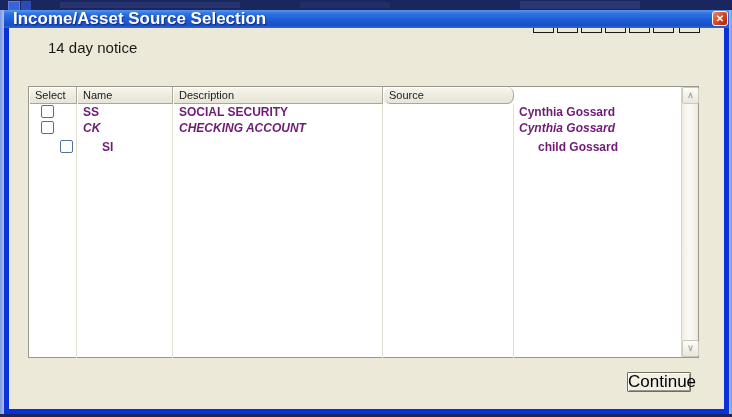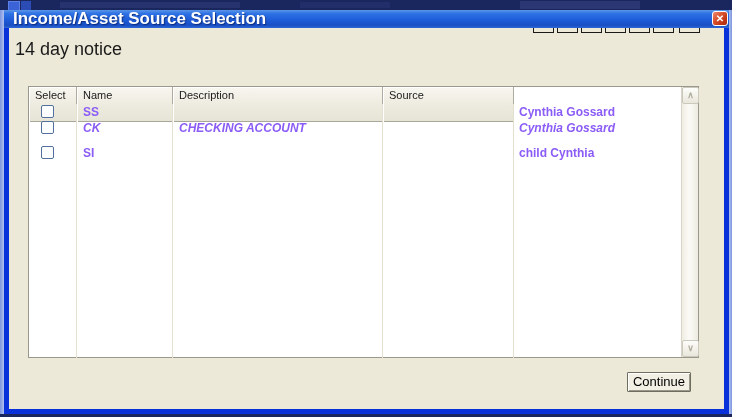--- a/index.html
+++ b/index.html
@@ -42,47 +42,47 @@
     cursor:pointer;
   }
   
   .mini-row{position:absolute;left:533px;top:27px;width:168px;height:7px;}
   .mini-row .mini{
     position:absolute;top:0;width:21px;height:6px;background:#EDE9D6;
     border:1px solid #1A1A1A;box-sizing:border-box;
   }
 
   .heading{
-    position:absolute;left:15px;top:39px;font-size:18px;color:#1A1A1A;
+    position:absolute;left:48px;top:39px;font-size:15px;color:#1A1A1A;
   }
 
   
   .grid{
     position:absolute;left:28px;top:86px;width:671px;height:272px;
     background:#FFFFFF;border:1px solid #9A988C;box-sizing:border-box;
   }
   .grid-header{position:absolute;left:0;top:0;width:652px;height:17px;display:flex;}
   .hcell{
-    box-sizing:border-box;height:35px;
+    box-sizing:border-box;height:17px;
     background:linear-gradient(180deg,#F7F6F0 0%,#ECEADD 60%,#E6E4D6 100%);
     border-right:1px solid #AEACA0;
     box-shadow:inset 0 1px 0 #FFFFFF,inset 1px 0 0 #FFFFFF,inset 0 -1px 0 #A9A79A;
     font-size:11px;color:#1A1A1A;line-height:17px;padding-left:6px;
     white-space:nowrap;overflow:hidden;cursor:default;
   }
   .c-select{width:48px;}
   .c-code{width:96px;}
   .c-desc{width:210px;}
-  .c-source{width:131px;}
+  .c-source{width:131px;border-radius:7px;}
   .c-member{width:167px;border-right:none;}
   .vline{position:absolute;top:17px;width:1px;height:254px;background:#E4E0D0;}
   .v1{left:47px;} .v2{left:143px;} .v3{left:353px;} .v4{left:484px;}
 
-  .grid-row{position:absolute;left:0;width:524px;height:16px;font-size:12px;font-weight:bold;color:#8b5cf6;}
-  .row1{top:17px;} .row2{top:33px;font-style:italic;} .row3{top:58px;}
+  .grid-row{position:absolute;left:0;width:524px;height:16px;font-size:12px;font-weight:bold;color:#701a75;}
+  .row1{top:17px;} .row2{top:33px;font-style:italic;} .row3{top:52px;margin-left:19px;}
   .cell{position:absolute;top:0;height:16px;line-height:16px;white-space:nowrap;overflow:hidden;}
   .cell-code{left:54px;width:86px;}
   .cell-desc{left:150px;width:200px;}
   .cell-source{left:360px;width:120px;}
   .cell-member{left:490px;width:160px;}
   .checkbox{
     position:absolute;left:12px;top:1px;width:13px;height:13px;
     background:#FDFEFF;border:1px solid #52709B;border-radius:2px;
     box-sizing:border-box;cursor:pointer;
   }
@@ -101,21 +101,21 @@
     cursor:pointer;
   }
   .sbtn.up{top:0;}
   .sbtn.down{top:253px;}
 
   .continue-btn{
     position:absolute;left:627px;top:372px;width:64px;height:20px;
     background:#F2F0E4;
     border:1px solid #6E6D60;border-radius:1px;box-sizing:border-box;
     box-shadow:inset 1px 1px 0 #FFFFFF,inset -1px -1px 0 #9A9889;
-    font-family:"Liberation Sans",sans-serif;font-size:13px;color:#000;
+    font-family:"Liberation Sans",sans-serif;font-size:17px;color:#000;
     text-align:center;line-height:18px;cursor:pointer;
   }
 </style>
 </head>
 <body>
 
 <div class="canvas">
 
   <div class="bg-top">
     <div class="sq1"></div>
@@ -156,35 +156,36 @@
     </div>
 
     <div class="vline v1"></div>
     <div class="vline v2"></div>
     <div class="vline v3"></div>
     <div class="vline v4"></div>
 
     <div class="grid-row row1">
       <div class="checkbox"></div>
       <div class="cell cell-code">SS</div>
+      <div class="cell cell-desc">SOCIAL SECURITY</div>
       <div class="cell cell-source"></div>
       <div class="cell cell-member">Cynthia Gossard</div>
     </div>
     <div class="grid-row row2">
       <div class="checkbox"></div>
       <div class="cell cell-code">CK</div>
       <div class="cell cell-desc">CHECKING ACCOUNT</div>
       <div class="cell cell-source"></div>
       <div class="cell cell-member">Cynthia Gossard</div>
     </div>
     <div class="grid-row row3">
       <div class="checkbox"></div>
       <div class="cell cell-code">SI</div>
       <div class="cell cell-source"></div>
-      <div class="cell cell-member">child Cynthia</div>
+      <div class="cell cell-member">child Gossard</div>
     </div>
 
     <div class="vscroll">
       <div class="sbtn up">∧</div>
       <div class="sbtn down">∨</div>
     </div>
   </div>
 
   <div class="continue-btn">Continue</div>
 

